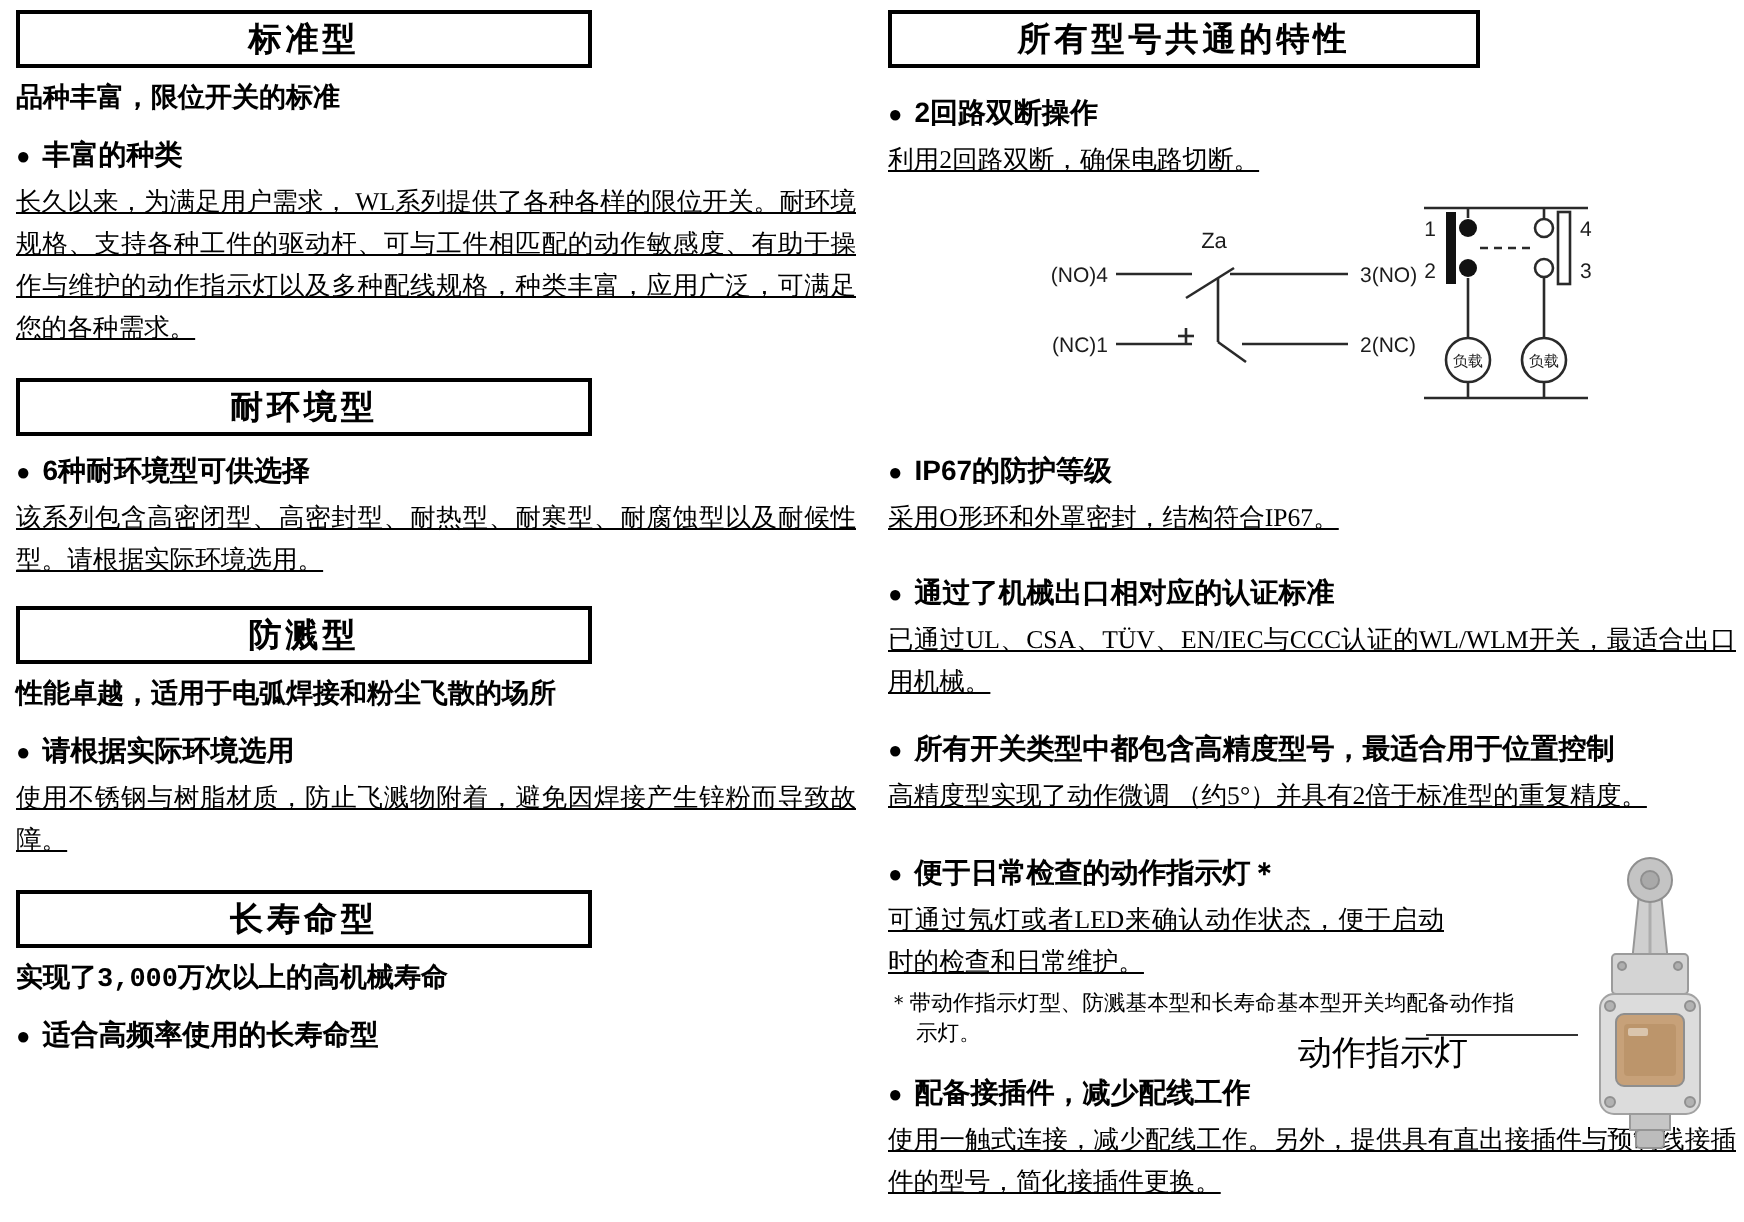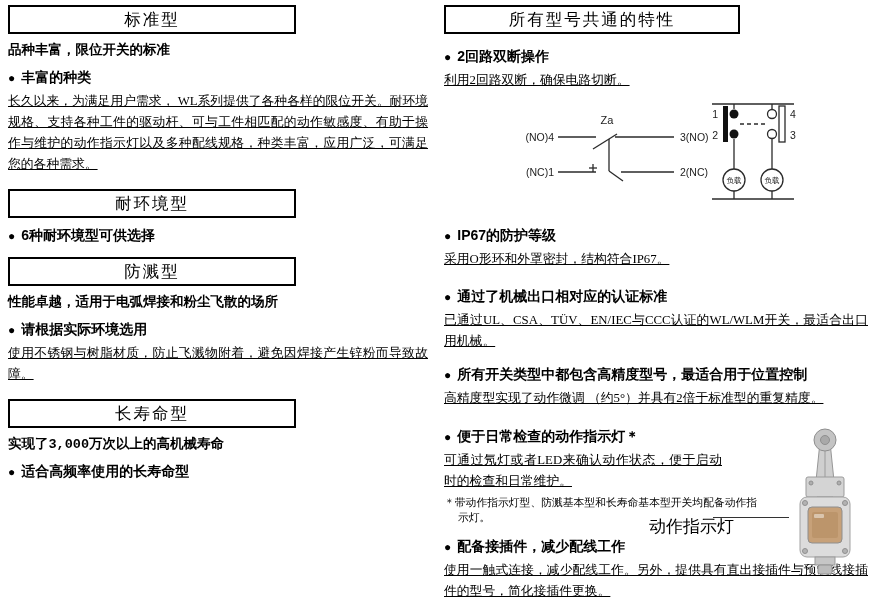--- a/index.html
+++ b/index.html
@@ -5,21 +5,21 @@
   html,body{margin:0;padding:0;background:#fff;}
   .page{position:relative;width:872px;height:611px;background:#ffffff;color:#000;
         font-family:"Liberation Serif","DejaVu Serif",serif;overflow:hidden;}
   .col{position:absolute;top:0;}
   .col-left{left:8px;width:420px;}
   .col-right{left:444px;width:424px;}
 
   .box-title{box-sizing:border-box;border:2px solid #000;height:29px;
              display:flex;align-items:center;justify-content:center;
              font-family:"Liberation Sans","DejaVu Sans",sans-serif;
-             font-weight:normal;font-size:16.5px;letter-spacing:2px;}
+             font-weight:bold;font-size:16.5px;letter-spacing:2px;}
   .bt-left{width:288px;margin-top:14px;}
   .bt-first{margin-top:5px;}
   .bt-right{width:296px;margin-top:2px;}
 
   .lead{font-family:Liberation Mono, monospace;font-weight:bold;
         font-size:13.5px;line-height:18px;margin:8px 0 0 0;}
   .bullet-h{font-family:"Liberation Sans","DejaVu Sans",sans-serif;font-weight:bold;
         font-size:14px;line-height:20px;margin:7px 0 0 0;display:flex;align-items:center;gap:6px;}
   .bullet-h .blt{font-size:12px;line-height:1;position:relative;top:.5px;}
   .body-text{font-size:12.8px;line-height:21px;margin:4px 0 0 0;text-align:justify;text-decoration:underline;}
@@ -57,20 +57,21 @@
     </h3>
     <p class="body-text">长久以来，为满足用户需求， WL系列提供了各种各样的限位开关。耐环境规格、支持各种工件的驱动杆、可与工件相匹配的动作敏感度、有助于操作与维护的动作指示灯以及多种配线规格，种类丰富，应用广泛，可满足您的各种需求。</p>
 
     <div class="box-title bt-left">
       <span>耐环境型</span>
     </div>
     <h3 class="bullet-h">
       <span class="blt">●</span>
       <span>6种耐环境型可供选择</span>
     </h3>
+    <p class="body-text">该系列包含高密闭型、高密封型、耐热型、耐寒型、耐腐蚀型以及耐候性型。请根据实际环境选用。</p>
 
     <div class="box-title bt-left" style="margin-top:12px">
       <span>防溅型</span>
     </div>
     <p class="lead">性能卓越，适用于电弧焊接和粉尘飞散的场所</p>
     <h3 class="bullet-h">
       <span class="blt">●</span>
       <span>请根据实际环境选用</span>
     </h3>
     <p class="body-text">使用不锈钢与树脂材质，防止飞溅物附着，避免因焊接产生锌粉而导致故障。</p>

